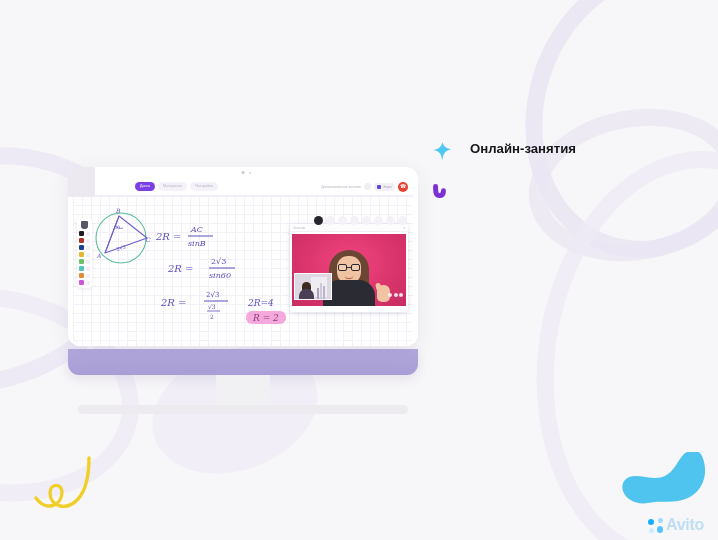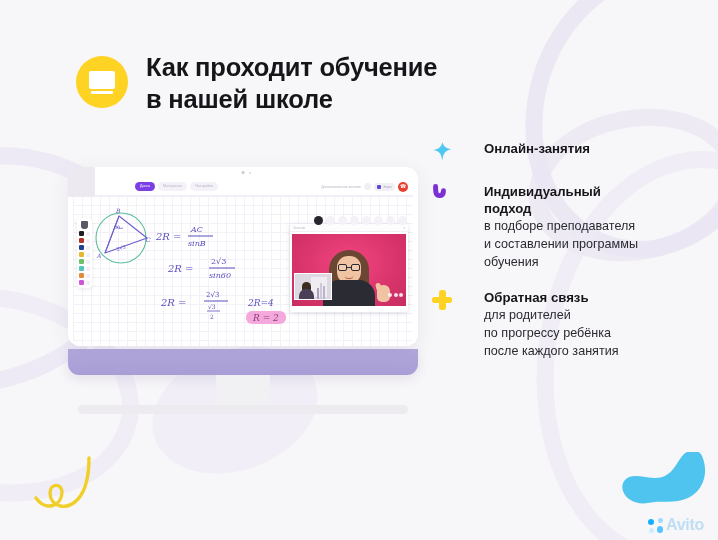--- a/index.html
+++ b/index.html
@@ -270,21 +270,21 @@
   .trbtn.dark { background:#27262d; }
 
   
   .features {
     position: absolute;
     left: 432px;
     top: 140px;
     width: 278px;
     z-index: 6;
   }
-  .feature { display: flex; gap: 28px; margin-bottom: 17px; }
+  .feature { display: flex; gap: 14px; margin-bottom: 17px; }
   .feat-icon { width: 24px; flex: none; padding-top: 1px; }
   .feat-text { flex: 1; }
   .feat-title {
     font-size: 13.2px; font-weight: 700; color: #16161a; line-height: 1.3;
     white-space: pre-line; margin-bottom: 1px;
   }
   .feat-body {
     font-size: 12.6px; color: #2a2a31; line-height: 1.42; white-space: pre-line;
   }
 
@@ -322,30 +322,20 @@
 
   <div class="bg-layer">
     <div class="ribbon ribbon-a"></div>
     <div class="ribbon ribbon-b"></div>
     <div class="ribbon ribbon-c"></div>
     <div class="ribbon ribbon-d"></div>
     <div class="ribbon ribbon-e"></div>
     <div class="blob-soft blob-soft-1"></div>
   </div>
 
-  <div class="header">
-    <div class="header-badge">
-      <div class="monitor-glyph">
-        <div class="mg-screen"></div>
-        <div class="mg-base"></div>
-      </div>
-    </div>
-    <h1 class="header-title">Как проходит обучение
-в нашей школе</h1>
-  </div>
 
   <div class="device">
     <div class="device-body">
       <div class="cam-dot"></div>
       <div class="cam-dot2"></div>
 
       <div class="screen">
 
         <div class="wb-topbar">
           <div class="wb-logo">T</div>
@@ -512,42 +502,22 @@
         <div class="feat-title">Онлайн-занятия</div>
       </div>
     </div>
 
     <div class="feature">
       <div class="feat-icon">
         <svg class="icon-cres" viewBox="0 0 24 24">
           <path d="M4.5 2.5c0 8 0.5 11.5 5 11.5 3.8 0 5-3 5-6.2" fill="none" stroke="#7b2fd4" stroke-width="6.2" stroke-linecap="round"></path>
         </svg>
       </div>
-      <div class="feat-text">
-        <div class="feat-title">Индивидуальный
-подход</div>
-        <div class="feat-body">в подборе преподавателя
-и составлении программы
-обучения</div>
-      </div>
     </div>
 
-    <div class="feature">
-      <div class="feat-icon">
-        <span class="icon-plus">
-          <i class="h"></i><i class="v"></i>
-        </span>
-      </div>
-      <div class="feat-text">
-        <div class="feat-title">Обратная связь</div>
-        <div class="feat-body">для родителей
-по прогрессу ребёнка
-после каждого занятия</div>
-      </div>
-    </div>
 
   </div>
 
   <svg class="squiggle" width="80" height="66" viewBox="0 0 80 66">
     <path d="M2 46c10 14 26 8 26-6 0-9-12-9-12 1 0 13 16 19 28 6 8-9 11-24 11-41" fill="none" stroke="#f0cf2a" stroke-width="3.4" stroke-linecap="round"></path>
   </svg>
 
   <svg class="blue-blob" width="96" height="60" viewBox="0 0 96 60">
     <path d="M88 4c7 16 2 34-14 42-13 6-27 2-40 5-11 2-22-3-25-12-3-9 4-16 14-15 13 1 21 5 31-2 9-6 11-18 19-22 6-3 13-1 15 4z" fill="#4ec4ee"></path>
   </svg>

